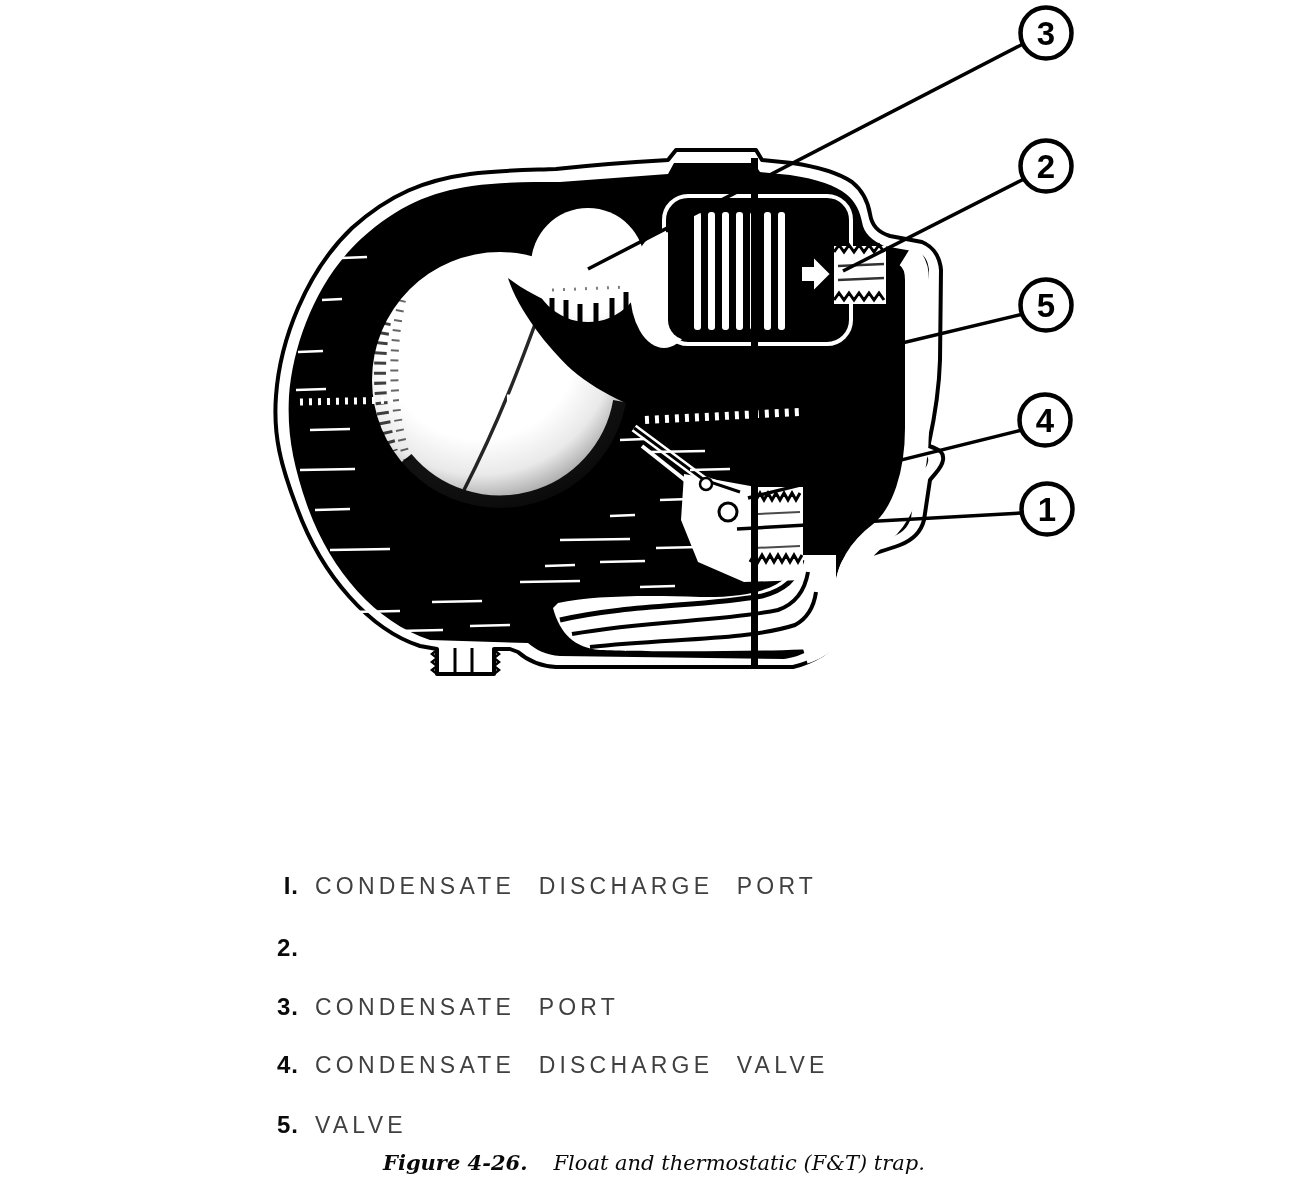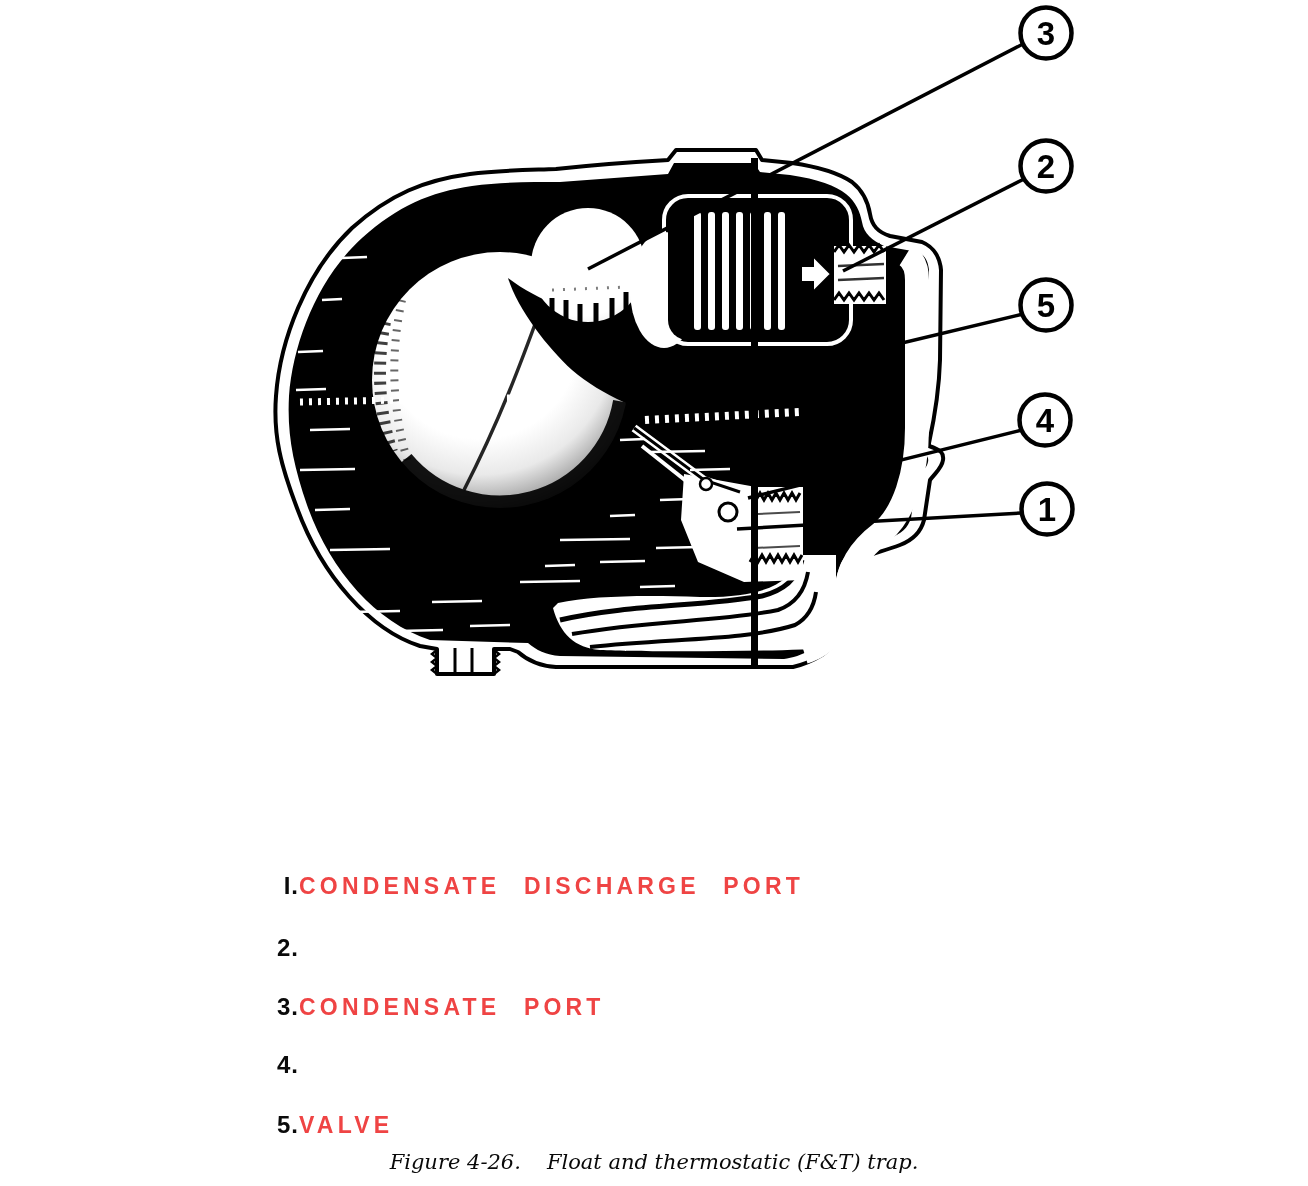--- a/index.html
+++ b/index.html
@@ -13,31 +13,31 @@
   }
   .figure-svg { position:absolute; top:0; left:0; }
   .legend { position:absolute; left:263px; top:0; width:700px; }
   .legend-row { position:absolute; display:flex; align-items:baseline; white-space:nowrap; }
   .legend-num {
     display:inline-block; width:36px; text-align:right;
     font-size:24px; font-weight:bold; color:#0a0a0a;
     letter-spacing:1px;
   }
   .legend-label {
-    display:inline-block; 
-    font-size:23px; font-weight:bold; color:#ef4444;
+    display:inline-block; margin-left:16px;
+    font-size:23px; font-weight:normal; color:#404040;
     letter-spacing:4.2px; word-spacing:13px;
   }
   .caption {
     position:absolute; top:1150px; left:0; width:1308px;
     text-align:center;
     font-family:"DejaVu Serif", serif;
     font-style:italic; font-size:21px; color:#090909;
   }
-  .caption .cap-label { margin-right:26px; }
+  .caption .cap-label { margin-right:26px;font-weight:bold; }
   svg text.callout-num {
     font-family:"Liberation Sans", sans-serif;
     font-weight:bold; font-size:33px; fill:#000;
     text-anchor:middle;
   }
 </style>
 </head>
 <body>
 
 <div class="page">
@@ -265,20 +265,21 @@
     </div>
     <div class="legend-row" style="top:934px;">
       <span class="legend-num">2.</span>
     </div>
     <div class="legend-row" style="top:993px;">
       <span class="legend-num">3.</span>
       <span class="legend-label">CONDENSATE PORT</span>
     </div>
     <div class="legend-row" style="top:1051px;">
       <span class="legend-num">4.</span>
+      <span class="legend-label">CONDENSATE DISCHARGE VALVE</span>
     </div>
     <div class="legend-row" style="top:1111px;">
       <span class="legend-num">5.</span>
       <span class="legend-label">VALVE</span>
     </div>
   </div>
 
   <div class="caption">
     <span class="cap-label">Figure 4-26.</span><span>Float and thermostatic (F&amp;T) trap.</span>
   </div>

